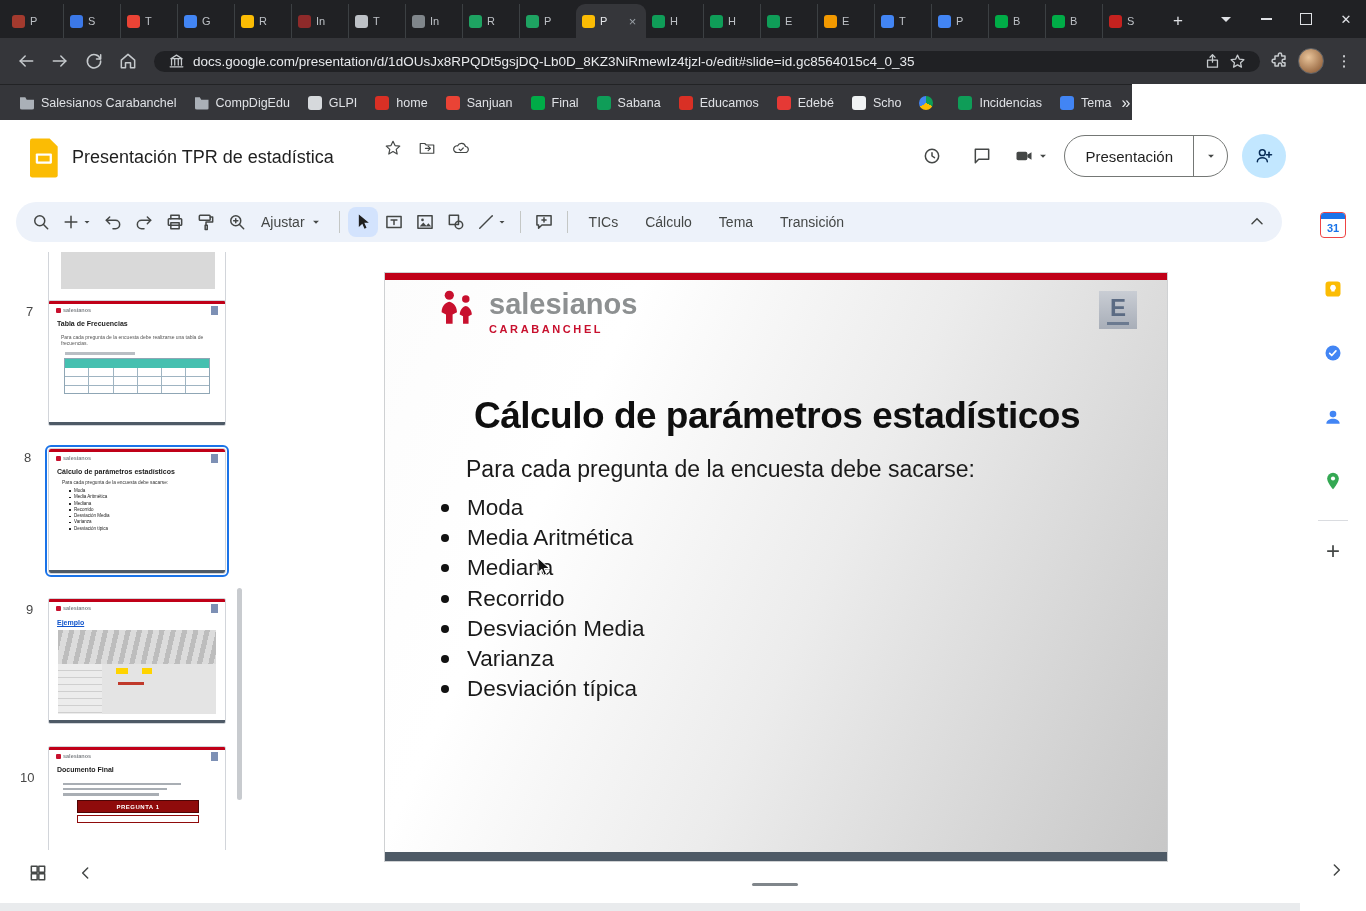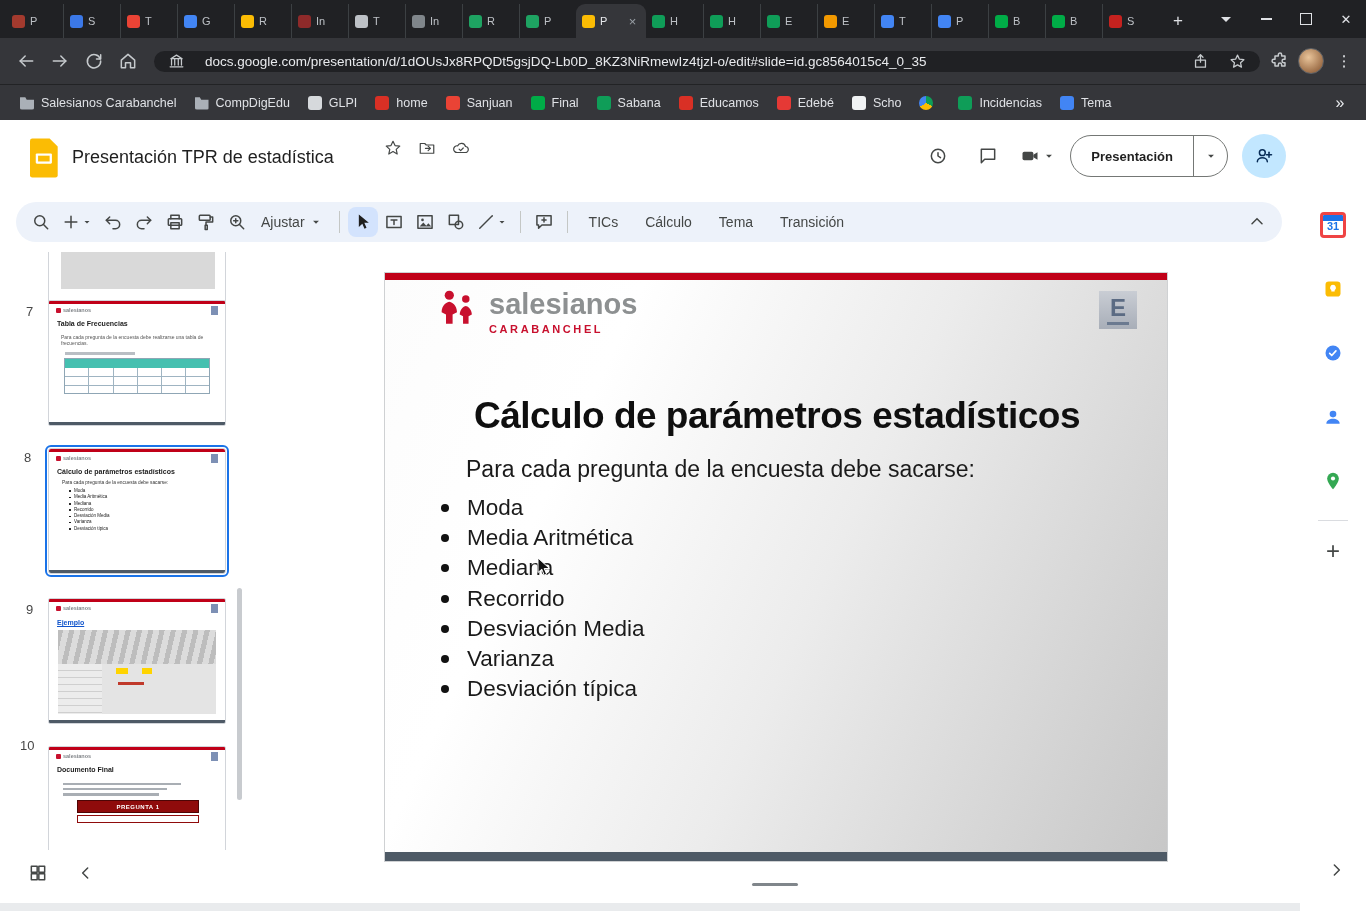--- a/index.html
+++ b/index.html
@@ -37,30 +37,30 @@
   .winbtn.tabsearch::before{content:"";border:5px solid transparent;border-top-color:#dfe1e5;margin-top:5px;}
   .winbtn.min::before{content:"";width:11px;height:2px;background:#dfe1e5;}
   .winbtn.max::before{content:"";width:10px;height:10px;border:1.5px solid #dfe1e5;}
   .winbtn.close::before{content:"✕";color:#dfe1e5;font-size:13px;}
 
   
   .navbar{position:absolute;left:0;top:38px;width:1366px;height:46px;background:#35363a;
           display:flex;align-items:center;padding:0 10px;gap:2px;}
   .navbtn{width:32px;height:32px;border-radius:50%;flex:0 0 auto;}
   .omnibox{flex:1;height:21px;margin:0 8px;border-radius:16px;background:#202124;display:flex;
-           align-items:center;gap:20px;padding:0 14px;min-width:0;}
+           align-items:center;gap:8px;padding:0 14px;min-width:0;}
   .omnibox .url{color:#e8eaed;font-size:13.5px;white-space:nowrap;overflow:hidden;
                 text-overflow:ellipsis;flex:1;}
   .nav-avatar{width:26px;height:26px;border-radius:50%;margin:0 6px;
               background:radial-gradient(circle at 40% 35%,#e9c49a,#9a6b45 75%);border:1.5px solid #5f6368;}
   .kebab{width:24px;height:32px;display:flex;align-items:center;justify-content:center;color:#e8eaed;font-size:15px;}
   .kebab::before{content:"⋮";}
 
   
-  .bookmarks{position:absolute;left:0;top:84px;width:1366px;height:36px;background:#35363a;
+  .bookmarks{position:absolute;left:0;top:84px;width:1132px;height:36px;background:#35363a;
              border-top:1px solid rgba(0,0,0,.35);display:flex;align-items:center;padding:0 12px;gap:2px;}
   .bm{display:flex;align-items:center;gap:7px;height:26px;padding:0 8px;border-radius:13px;
       color:#dfe1e5;font-size:12.5px;white-space:nowrap;}
   .bm-icon{width:14px;height:14px;border-radius:3px;flex:0 0 auto;}
   .bm-icon.folder{background:#aab0b7;clip-path:polygon(0 12%,38% 12%,48% 30%,100% 30%,100% 100%,0 100%);border-radius:2px;}
   .bm-icon.drive{background:conic-gradient(#0f9d58 0 33%,#fbbc04 33% 66%,#4285f4 66% 100%);border-radius:50%;}
   .bm-more{margin-left:auto;color:#e8eaed;font-size:16px;width:28px;text-align:center;}
 
   
   .appheader{position:absolute;left:0;top:120px;width:1366px;height:82px;background:#fff;}
@@ -68,21 +68,21 @@
   .doc-title{position:absolute;left:72px;top:15px;font-size:18px;color:#1f1f1f;margin-top:12px;}
   .title-icons{position:absolute;left:384px;top:19px;display:flex;gap:16px;}
   .title-icons .ic svg{width:18px;height:18px;stroke-width:1.6;}
   .menubar{position:absolute;left:64px;top:44px;display:flex;}
   .menu-item{font-size:15px;color:#1f1f1f;padding:4px 9px;border-radius:6px;cursor:pointer;}
   .hdr-right{position:absolute;right:18px;top:12px;display:flex;align-items:center;gap:14px;}
   .round36{width:36px;height:36px;border-radius:50%;}
   .meet{display:flex;align-items:center;gap:2px;}
   .present-btn{height:42px;border:1px solid #747775;border-radius:21px;display:flex;align-items:center;
                background:#fff;overflow:hidden;}
-  .present-btn .pb-label{padding:0 20px;font-size:13px;color:#1f1f1f;font-weight:bold;}
+  .present-btn .pb-label{padding:0 20px;font-size:15px;color:#1f1f1f;}
   .present-btn .pb-caret{width:34px;height:42px;display:flex;align-items:center;justify-content:center;
                          border-left:1px solid #747775;}
   .share-btn{width:44px;height:44px;border-radius:50%;background:#c2e7ff;display:flex;
              align-items:center;justify-content:center;}
   .share-btn svg{stroke:#072b56;width:20px;height:20px;fill:none;stroke-width:1.8;stroke-linecap:round;}
   .hdr-avatar{width:48px;height:48px;border-radius:50%;
               background:radial-gradient(circle at 42% 32%,#f0d3ae,#b07c4f 60%,#6e4a2c);}
 
   
   .toolbar{position:absolute;left:16px;top:202px;width:1266px;height:40px;background:#edf2fa;
@@ -170,21 +170,21 @@
                         border-radius:50%;background:#111;}
   .cursor{position:absolute;left:152px;top:284px;width:15px;height:20px;}
   .notes-handle{position:absolute;left:752px;top:883px;width:46px;height:3px;border-radius:2px;
                 background:#80868b;}
   .bottom-strip{position:absolute;left:0;bottom:0;width:1366px;height:8px;background:#e9ebed;}
 
   
   .sidepanel{position:absolute;left:1300px;top:120px;width:66px;height:791px;background:#fff;
              display:flex;flex-direction:column;align-items:center;padding-top:92px;gap:38px;}
   .sp-icon{width:26px;height:26px;flex:0 0 auto;cursor:pointer;}
-  .cal-icon{width:26px;height:26px;background:#fff;border:3px solid #ef4444;border-radius:4px;
+  .cal-icon{width:26px;height:26px;background:#fff;border:1px solid #ef4444;border-radius:4px;
             position:relative;display:flex;align-items:flex-end;justify-content:center;overflow:hidden;}
   .cal-icon::before{content:"";position:absolute;left:0;top:0;width:100%;height:6px;background:#1a73e8;}
   .cal-icon span{font-size:11px;font-weight:bold;color:#1a73e8;line-height:18px;}
   .sp-divider{width:30px;height:1px;background:#dadce0;margin:-12px 0;}
   .sp-plus{font-size:24px;color:#444746;line-height:1;margin-top:-8px;}
   .sp-plus::before{content:"+";}
   .panel-toggle{position:absolute;left:1322px;top:856px;width:28px;height:28px;}
 </style>
 </head>
 <body>
@@ -696,21 +696,21 @@
       <div class="t-corner"></div>
       <div class="t-link">Ejemplo</div>
       <div class="img9">
         <span class="y1"></span>
           <span class="y2"></span>
           <span class="r1"></span>
         </div>
       <div class="t-bot"></div>
     </div>
 
-    <span class="slide-num" style="left:20px;top:486px;">10</span>
+    <span class="slide-num" style="left:20px;top:518px;">10</span>
     <div class="thumb" style="top:494px;">
       <div class="t-red"></div>
       <div class="t-logo">
         <span class="t-mark"></span>
           <span class="t-brand">salesianos</span>
         </div>
       <div class="t-corner"></div>
       <div class="t-title">Documento Final</div>
       <div class="t10-lines">
           <div style="width:118px;"></div>

